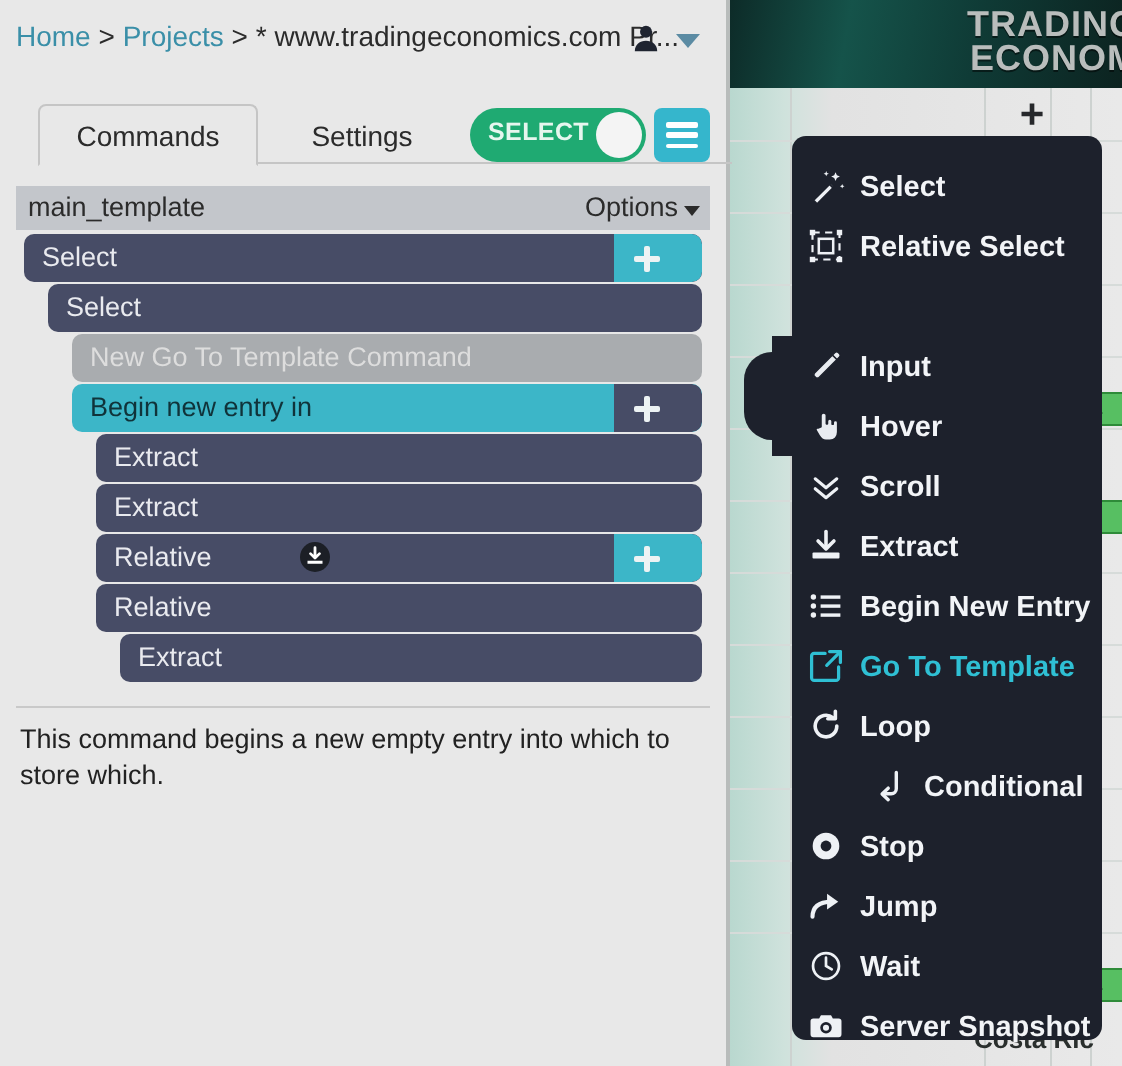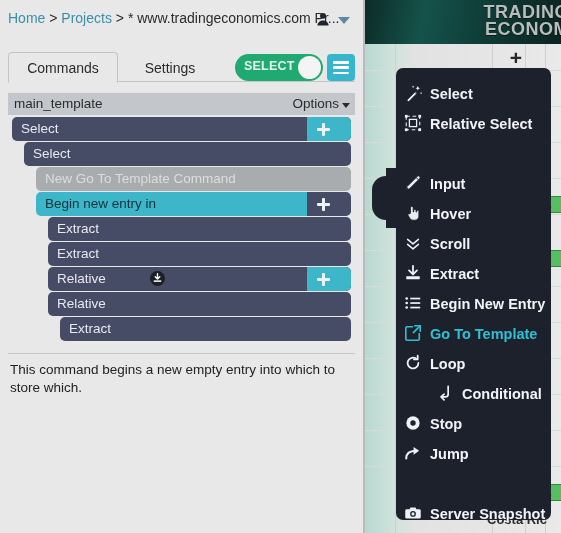--- a/index.html
+++ b/index.html
@@ -74,21 +74,21 @@
     position: absolute; left: 316px; top: 12px; width: 14px; height: 14px;
   }
   .caret-down {
     position: absolute; left: 338px; top: 17px;
     width: 0; height: 0; border-left: 6px solid transparent;
     border-right: 6px solid transparent; border-top: 7px solid #5b8ba3;
   }
 
   
   .tabbar {
-    position: absolute; left: 8px; top: 52px; width: 347px; height: 30px;
+    position: absolute; left: 19px; top: 52px; width: 347px; height: 30px;
     border-bottom: 1px solid #c5c5c5;
   }
   .tab {
     position: absolute; top: 0; height: 31px; line-height: 30px;
     text-align: center; font-size: 14px; color: #2b2b2b;
     border: 1px solid transparent; border-radius: 4px 4px 0 0;
   }
   .tab.active {
     background: #e8e8e8; border-color: #c5c5c5; border-bottom-color: #e8e8e8;
   }
@@ -441,20 +441,29 @@
       </div>
       <div class="mitem" style="top: 371px;">
         <div class="mico">
           <svg viewBox="0 0 20 20" width="18" height="18">
             <path d="M2.5 16c0-5.5 4-8.2 10.5-8.4" fill="none" stroke="#eef1f5" stroke-width="2.3" stroke-linecap="round"></path>
             <path d="M10.6 3.2 16.8 7.6 10.6 12z" fill="#eef1f5"></path>
           </svg>
         </div>
         <div class="mlbl">Jump</div>
       </div>
+      <div class="mitem" style="top: 401px;">
+        <div class="mico">
+          <svg viewBox="0 0 20 20" width="18" height="18">
+            <circle cx="10" cy="10" r="7.2" fill="none" stroke="#eef1f5" stroke-width="1.5"></circle>
+            <path d="M10 5.4V10l3.2 1.9" fill="none" stroke="#eef1f5" stroke-width="1.5" stroke-linecap="round"></path>
+          </svg>
+        </div>
+        <div class="mlbl">Wait</div>
+      </div>
       <div class="mitem" style="top: 431px;">
         <div class="mico">
           <svg viewBox="0 0 20 20" width="18" height="18">
             <path d="M7.2 4h5.6l1 1.8H17A1.6 1.6 0 0 1 18.6 7.4v7.2A1.6 1.6 0 0 1 17 16.2H3A1.6 1.6 0 0 1 1.4 14.6V7.4A1.6 1.6 0 0 1 3 5.8h3.2z" fill="#eef1f5"></path>
             <circle cx="10" cy="11" r="3.2" fill="#1d212c"></circle>
             <circle cx="10" cy="11" r="1.7" fill="#eef1f5"></circle>
           </svg>
         </div>
         <div class="mlbl">Server Snapshot</div>
       </div>

